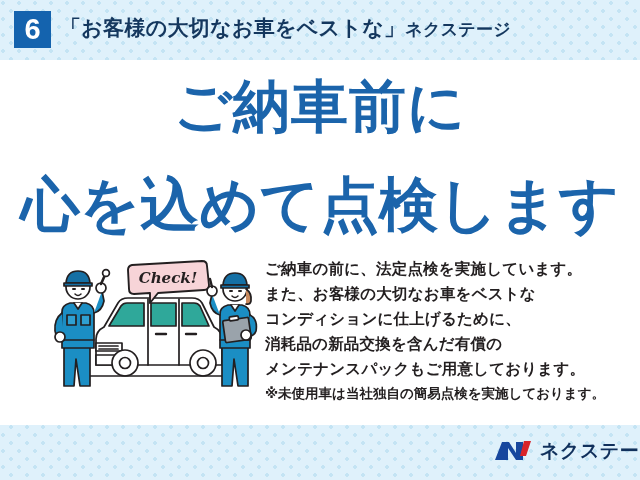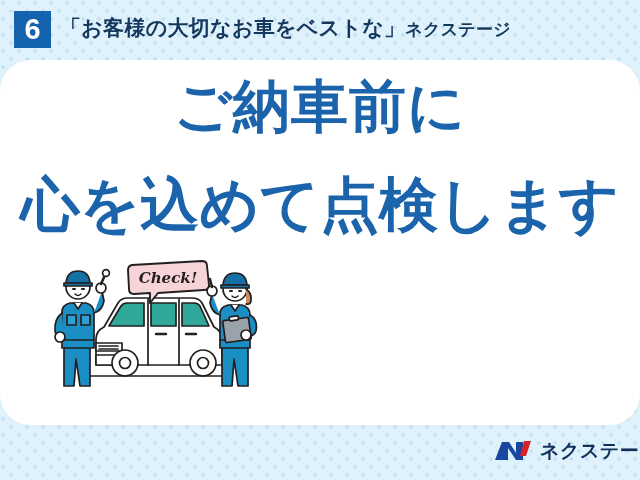--- a/index.html
+++ b/index.html
@@ -31,21 +31,20 @@
   #header-title{
     position:absolute;left:60px;top:14px;
     font-size:21px;font-weight:bold;color:#14375e;
     letter-spacing:0.3px;white-space:nowrap;
   }
   #header-title .small{font-size:17px;}
   
   #panel{
     position:absolute;left:0;top:60px;width:640px;height:365px;
     background:#ffffff;
-    border-radius:31px;
   }
   
   #headline{
     position:absolute;left:0;top:13px;width:640px;
     text-align:center;color:#1b64ab;
     font-weight:bold;font-size:57px;line-height:67px;
     letter-spacing:1px;
     white-space:nowrap;
   }
   #headline .l2{display:block;font-size:59px;letter-spacing:0px;margin-top:32px;}
@@ -80,20 +79,28 @@
     </div>
   </div>
 
   <div id="panel">
 
     <div id="headline">
       <span>ご納車前に</span>
       <span class="l2">心を込めて点検します</span>
     </div>
 
+    <div id="body-copy">
+      <div>ご納車の前に、法定点検を実施しています。</div>
+      <div>また、お客様の大切なお車をベストな</div>
+      <div>コンディションに仕上げるために、</div>
+      <div>消耗品の新品交換を含んだ有償の</div>
+      <div>メンテナンスパックもご用意しております。</div>
+      <div class="note">※未使用車は当社独自の簡易点検を実施しております。</div>
+    </div>
 
     <div id="illo">
       <svg viewBox="0 0 215 145" width="215" height="145">
         <g fill="none" stroke="#231f20" stroke-width="1.7" stroke-linecap="round" stroke-linejoin="round">
 
           <g>
 
             <path d="M44 118 L44 92 Q44 84 52 80 L66 56 Q69 51 76 51 L140 51 Q147 51 150 56 L162 80 Q170 84 170 93 L170 118 Z" fill="#ffffff"></path>
 
             <path d="M57 79 L69 59 Q71 56 75 56 L92 56 L92 79 Z" fill="#2fa89a" stroke="#231f20"></path>

